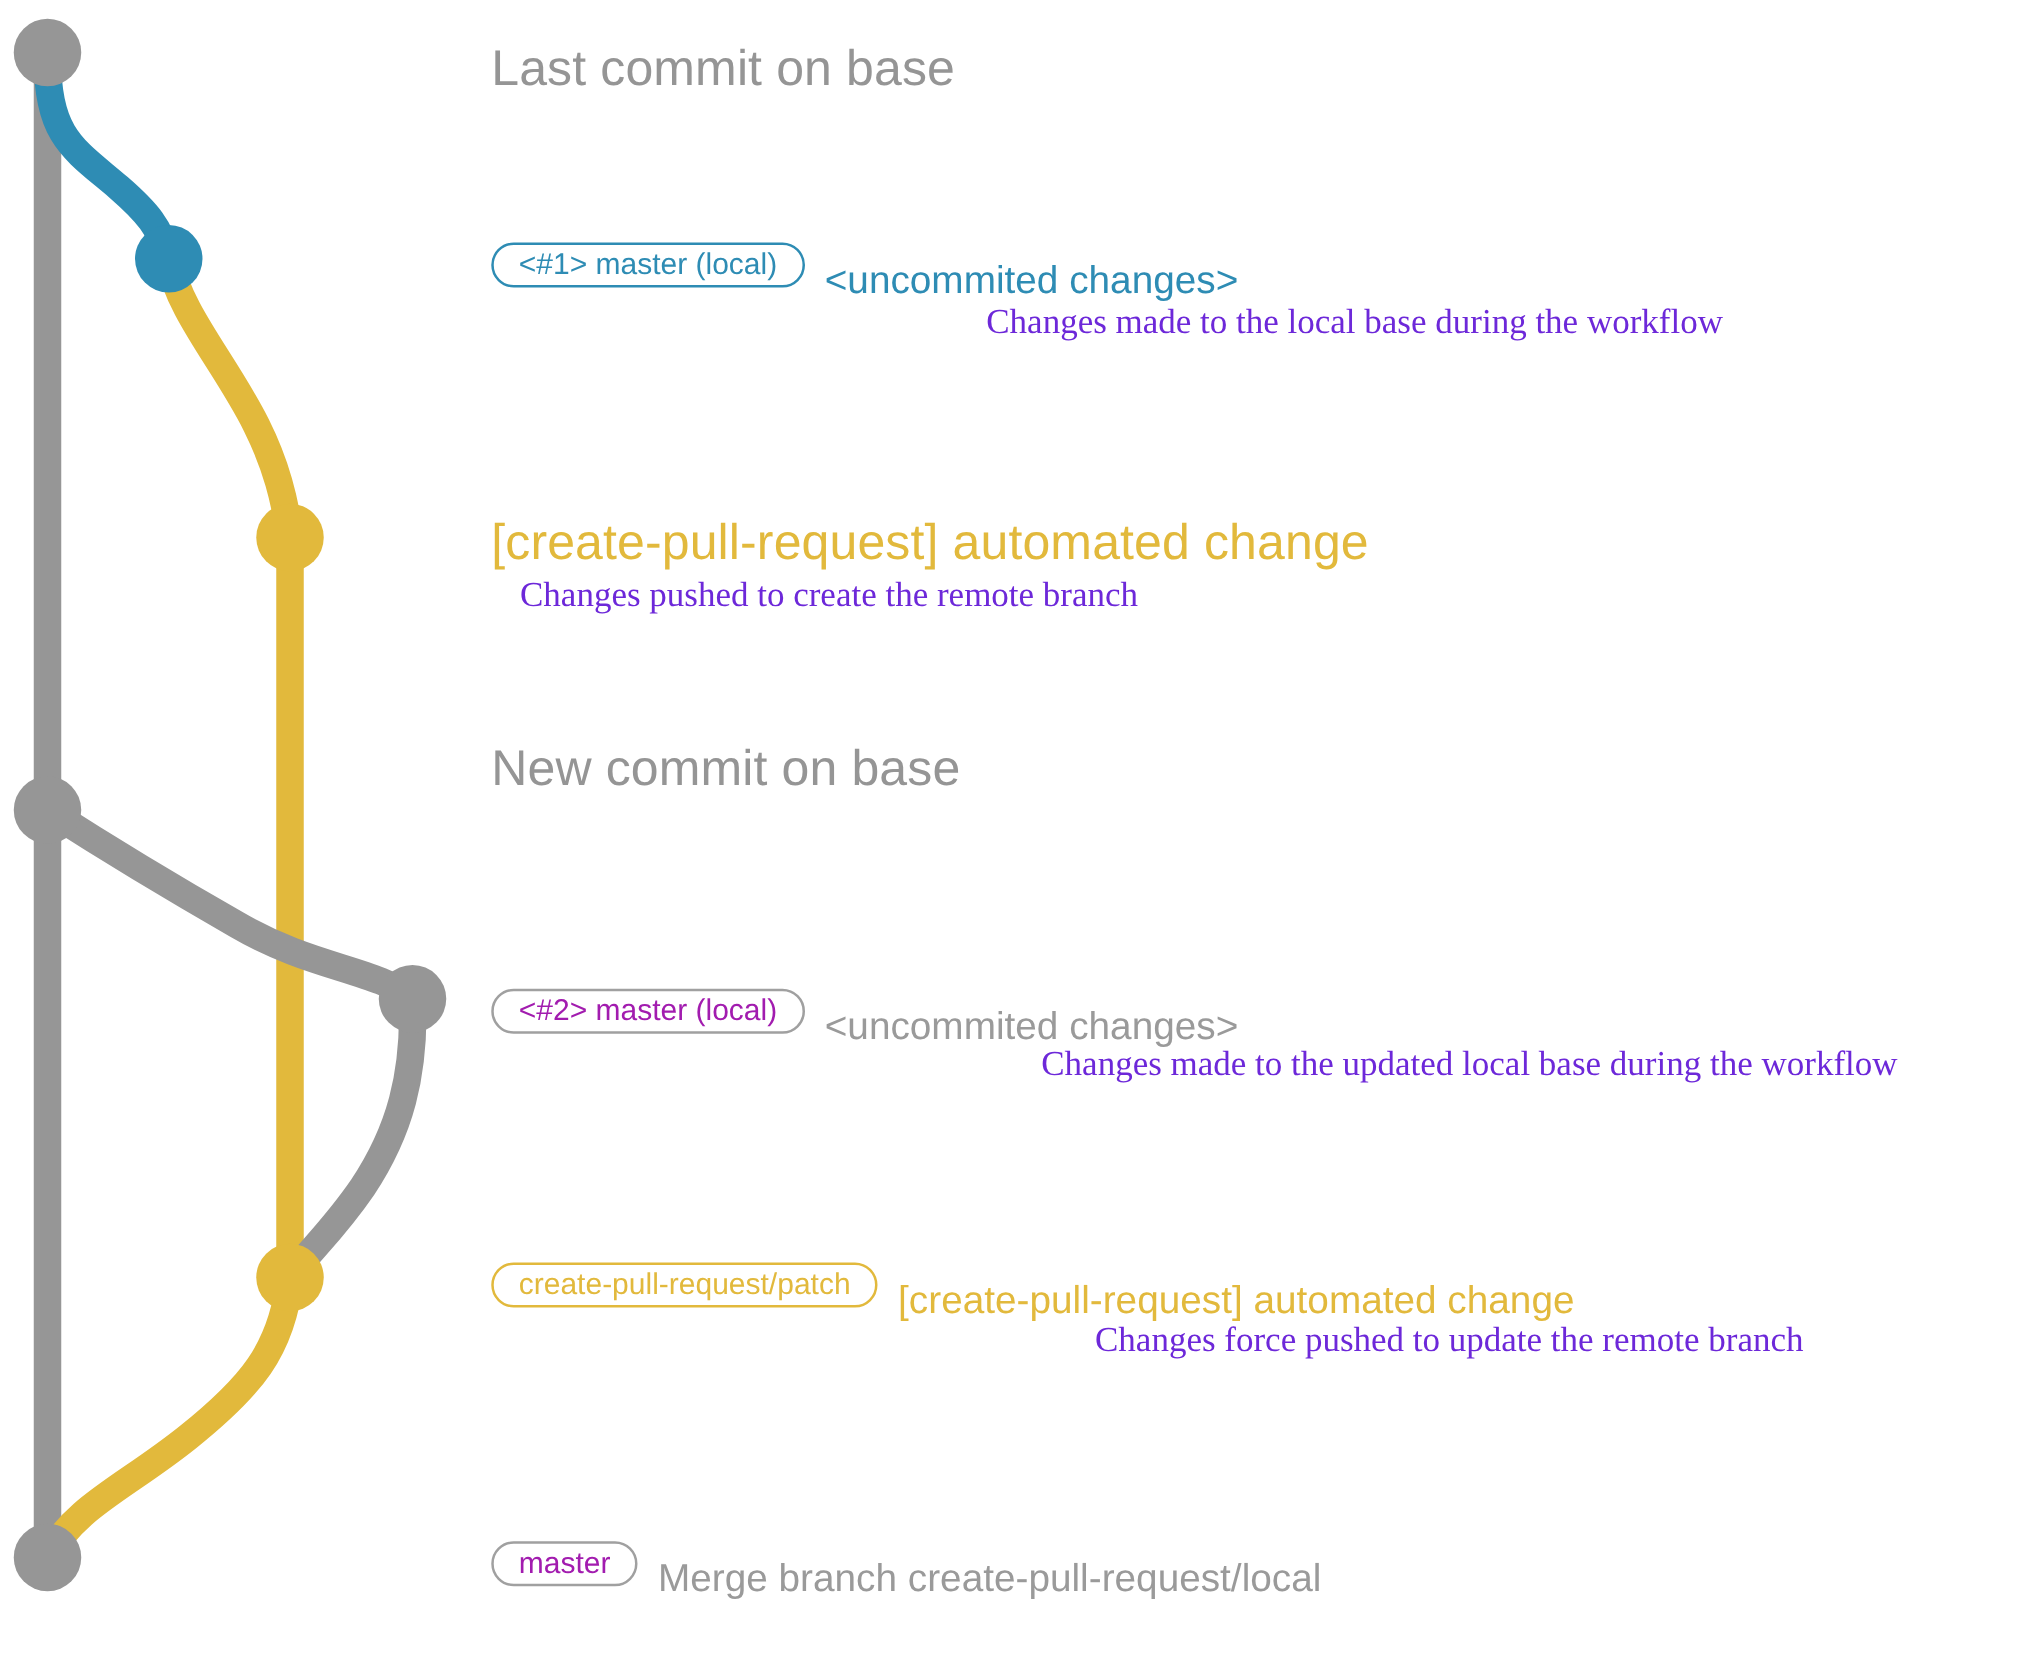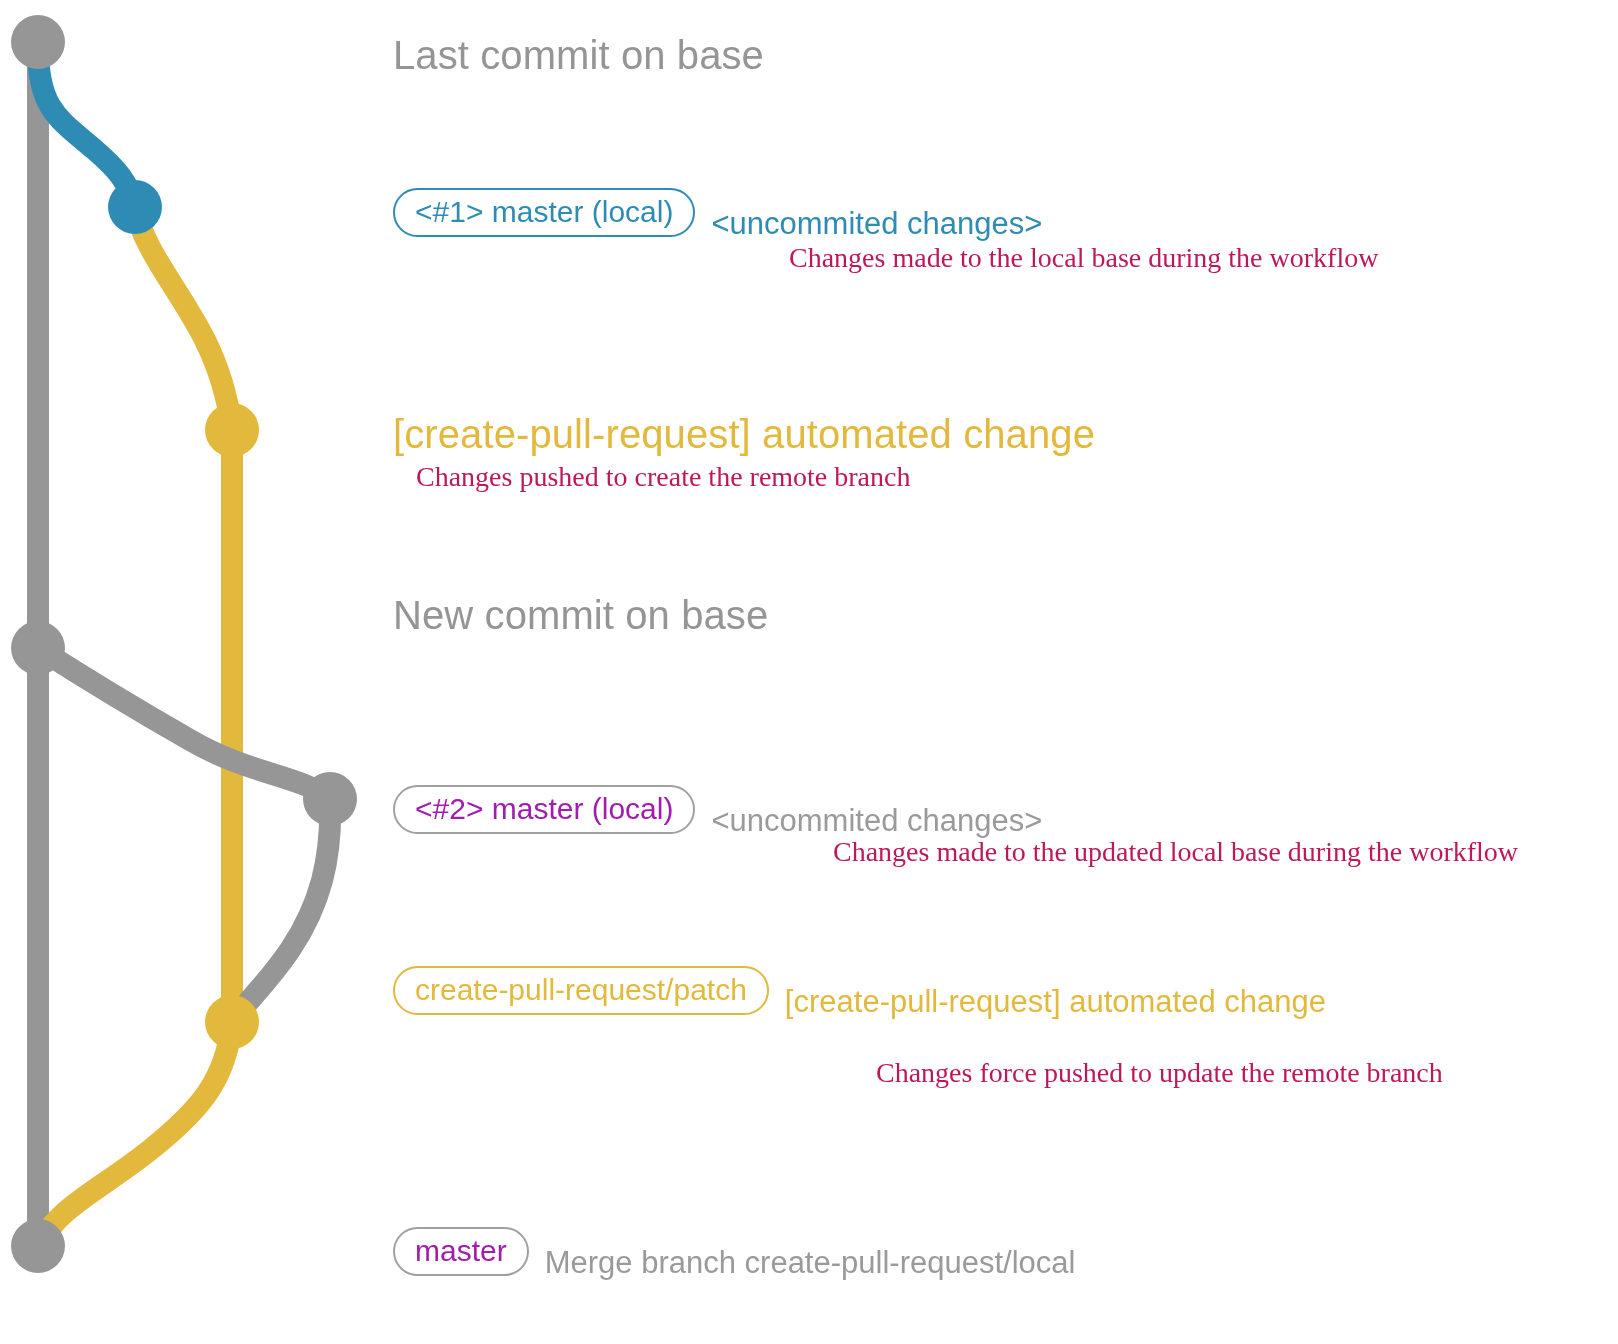--- a/index.html
+++ b/index.html
@@ -46,26 +46,26 @@
   .badge-line {
     display: flex;
     align-items: center;
     white-space: nowrap;
   }
   .badge {
     display: inline-flex;
     align-items: center;
     justify-content: center;
     box-sizing: border-box;
-    height: 49px;
+    height: 36px;
     padding: 0 20px;
     border-radius: 26px;
     border: 2px solid #959595;
     color: #959595;
-    font-size: 30px;
+    font-size: 24px;
     font-family: "Liberation Sans", sans-serif;
     line-height: 1;
     white-space: nowrap;
   }
   .badge.blue   { border-color: #2e8cb4; color: #2e8cb4; }
   .badge.yellow { border-color: #e2b93c; color: #e2b93c; }
   .badge.gray   { border-color: #a0a0a0; color: #a21caf; }
 
   .badge-caption {
     margin-left: 16px;
@@ -77,21 +77,21 @@
   }
   .badge-caption.blue   { color: #2e8cb4; }
   .badge-caption.gray   { color: #9a9a9a; }
   .badge-caption.yellow { color: #e2b93c; }
 
   .desc {
     position: absolute;
     font-family: "Liberation Serif", serif;
     font-size: 28px;
     line-height: 1.1;
-    color: #be185d;
+    color: #6d28d9;
     white-space: nowrap;
   }
 </style>
 </head>
 <body>
 
 <div id="stage">
 
   <svg id="graph" viewBox="0 0 400 1344" width="400" height="1344">
 
@@ -139,21 +139,21 @@
   <div class="row" style="top:594px;text-align:right;">
     <div class="headline gray">New commit on base</div>
   </div>
 
   <div class="row badge-line" style="top:782px;">
     <span class="badge gray">&lt;#2&gt; master (local)</span>
     <span class="badge-caption gray">&lt;uncommited changes&gt;</span>
   </div>
   <div class="desc" style="left:789px; top:837px;margin-left:44px;">Changes made to the updated local base during the workflow</div>
 
-  <div class="row badge-line" style="top:963px;">
+  <div class="row badge-line" style="top:1001px;">
     <span class="badge yellow">create-pull-request/patch</span>
     <span class="badge-caption yellow">[create-pull-request] automated change</span>
   </div>
   <div class="desc" style="left:876px; top:1058px;">Changes force pushed to update the remote branch</div>
 
   <div class="row badge-line" style="top:1224px;">
     <span class="badge gray">master</span>
     <span class="badge-caption gray">Merge branch create-pull-request/local</span>
   </div>
 

